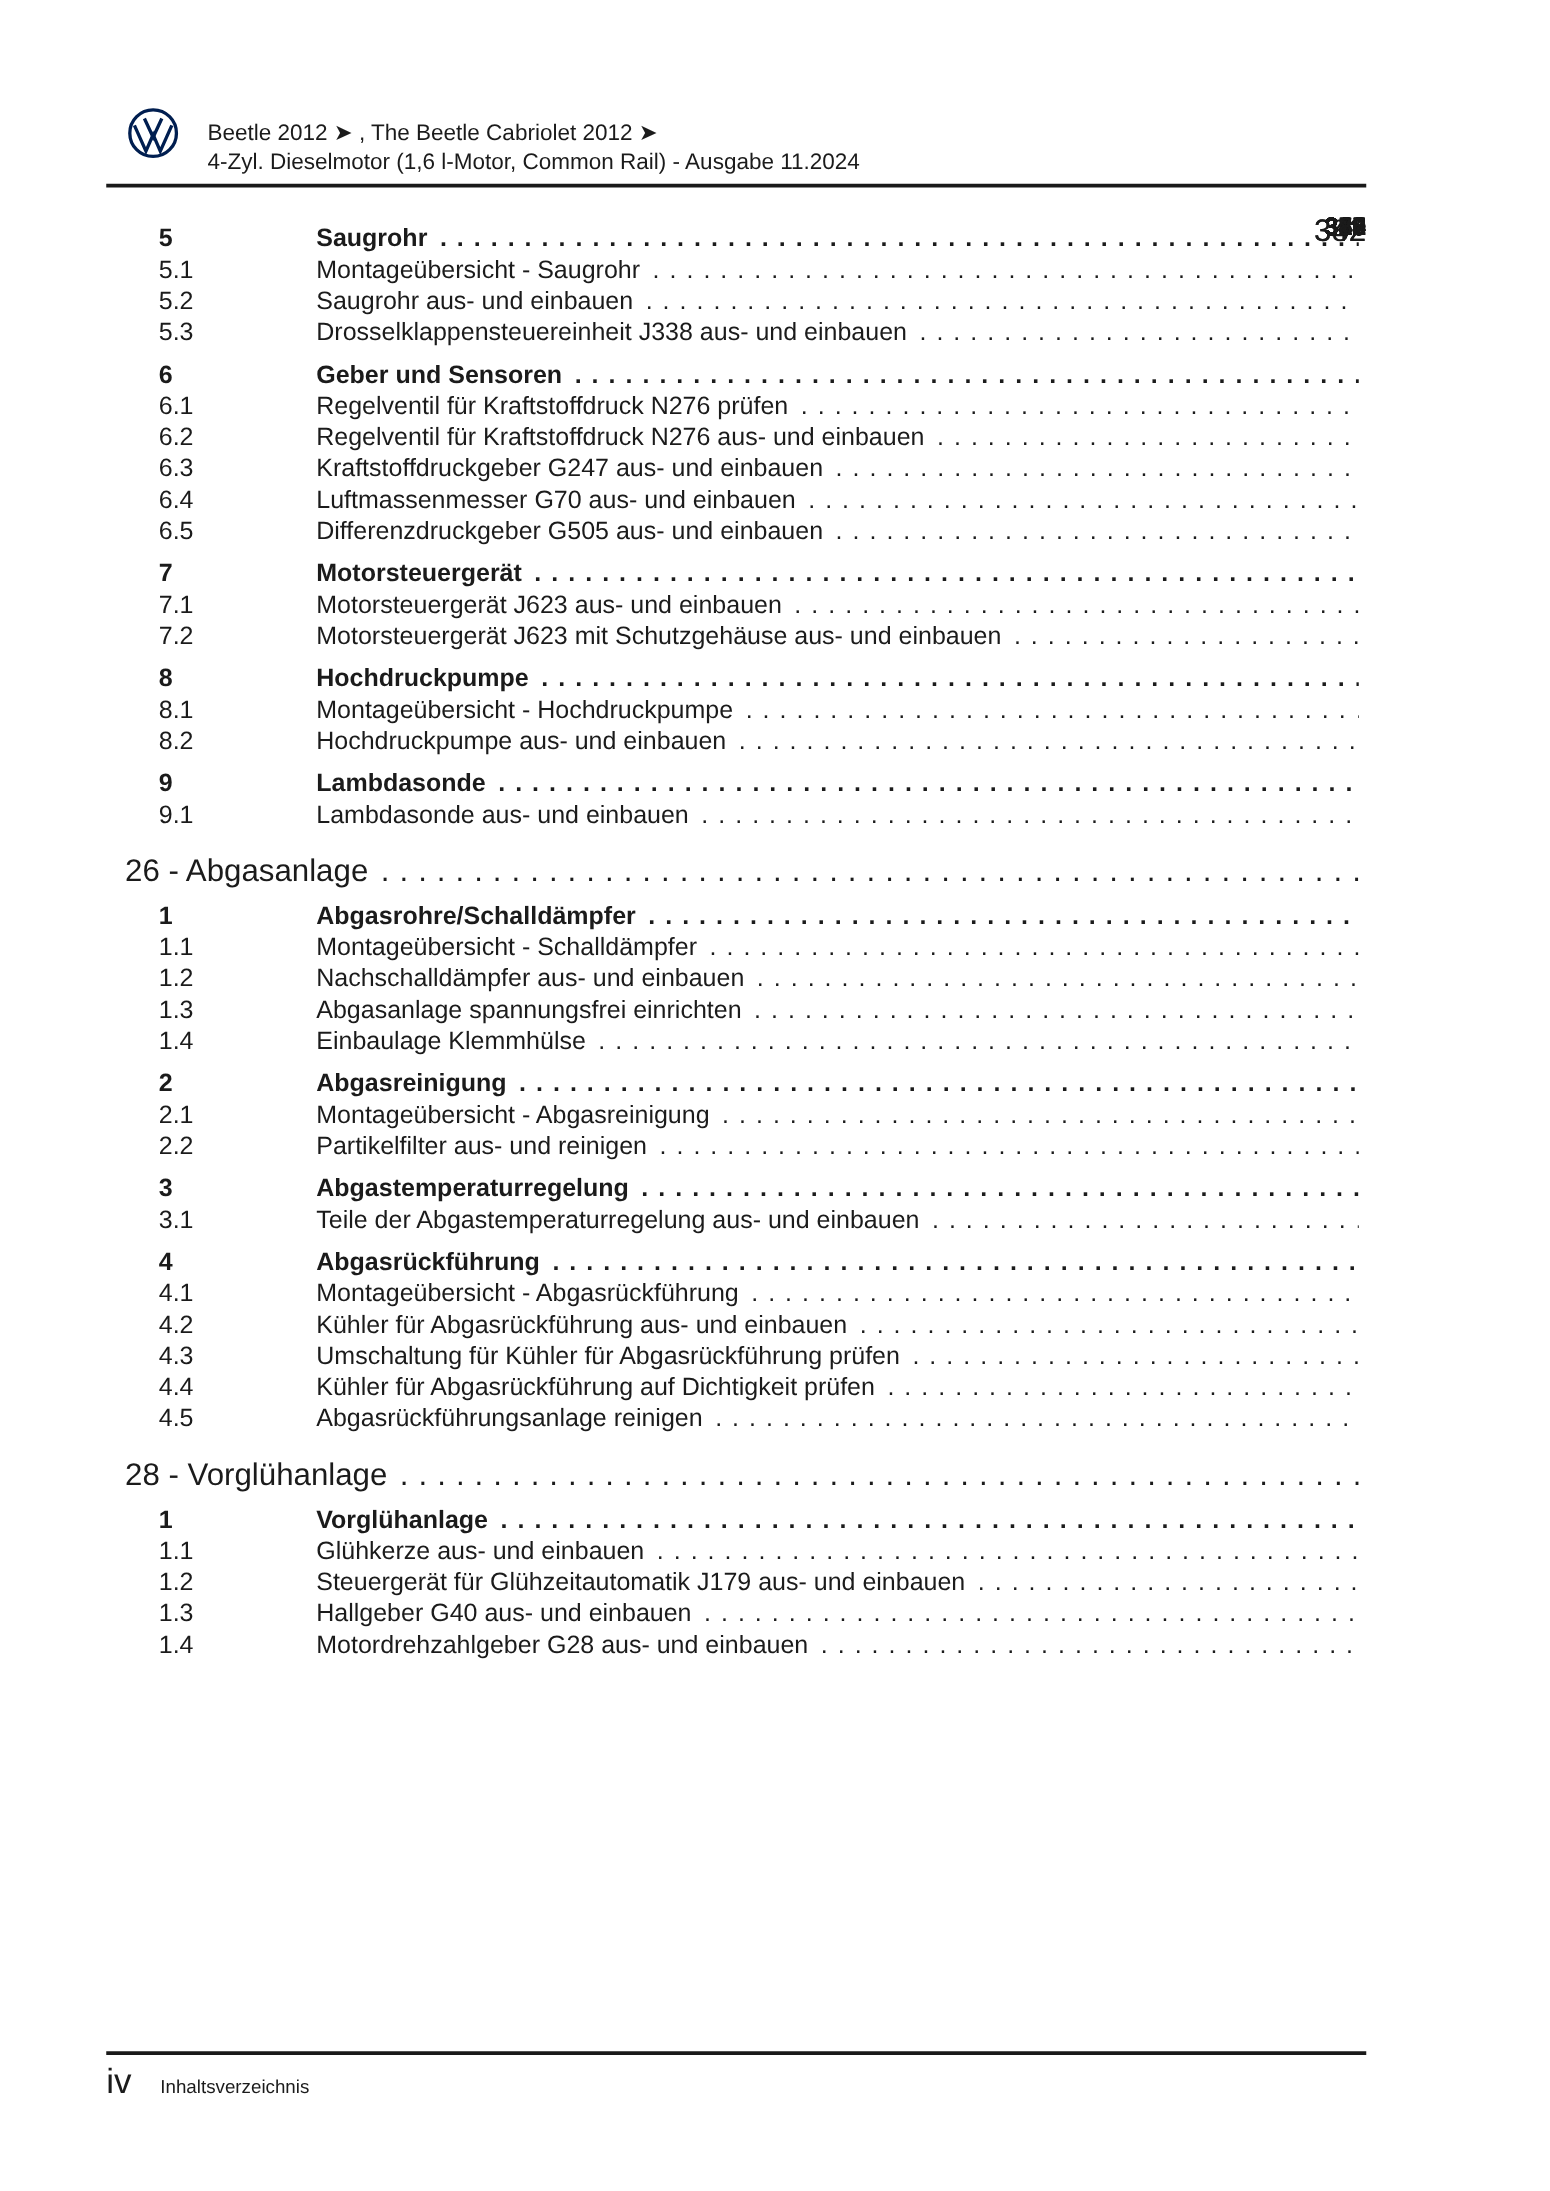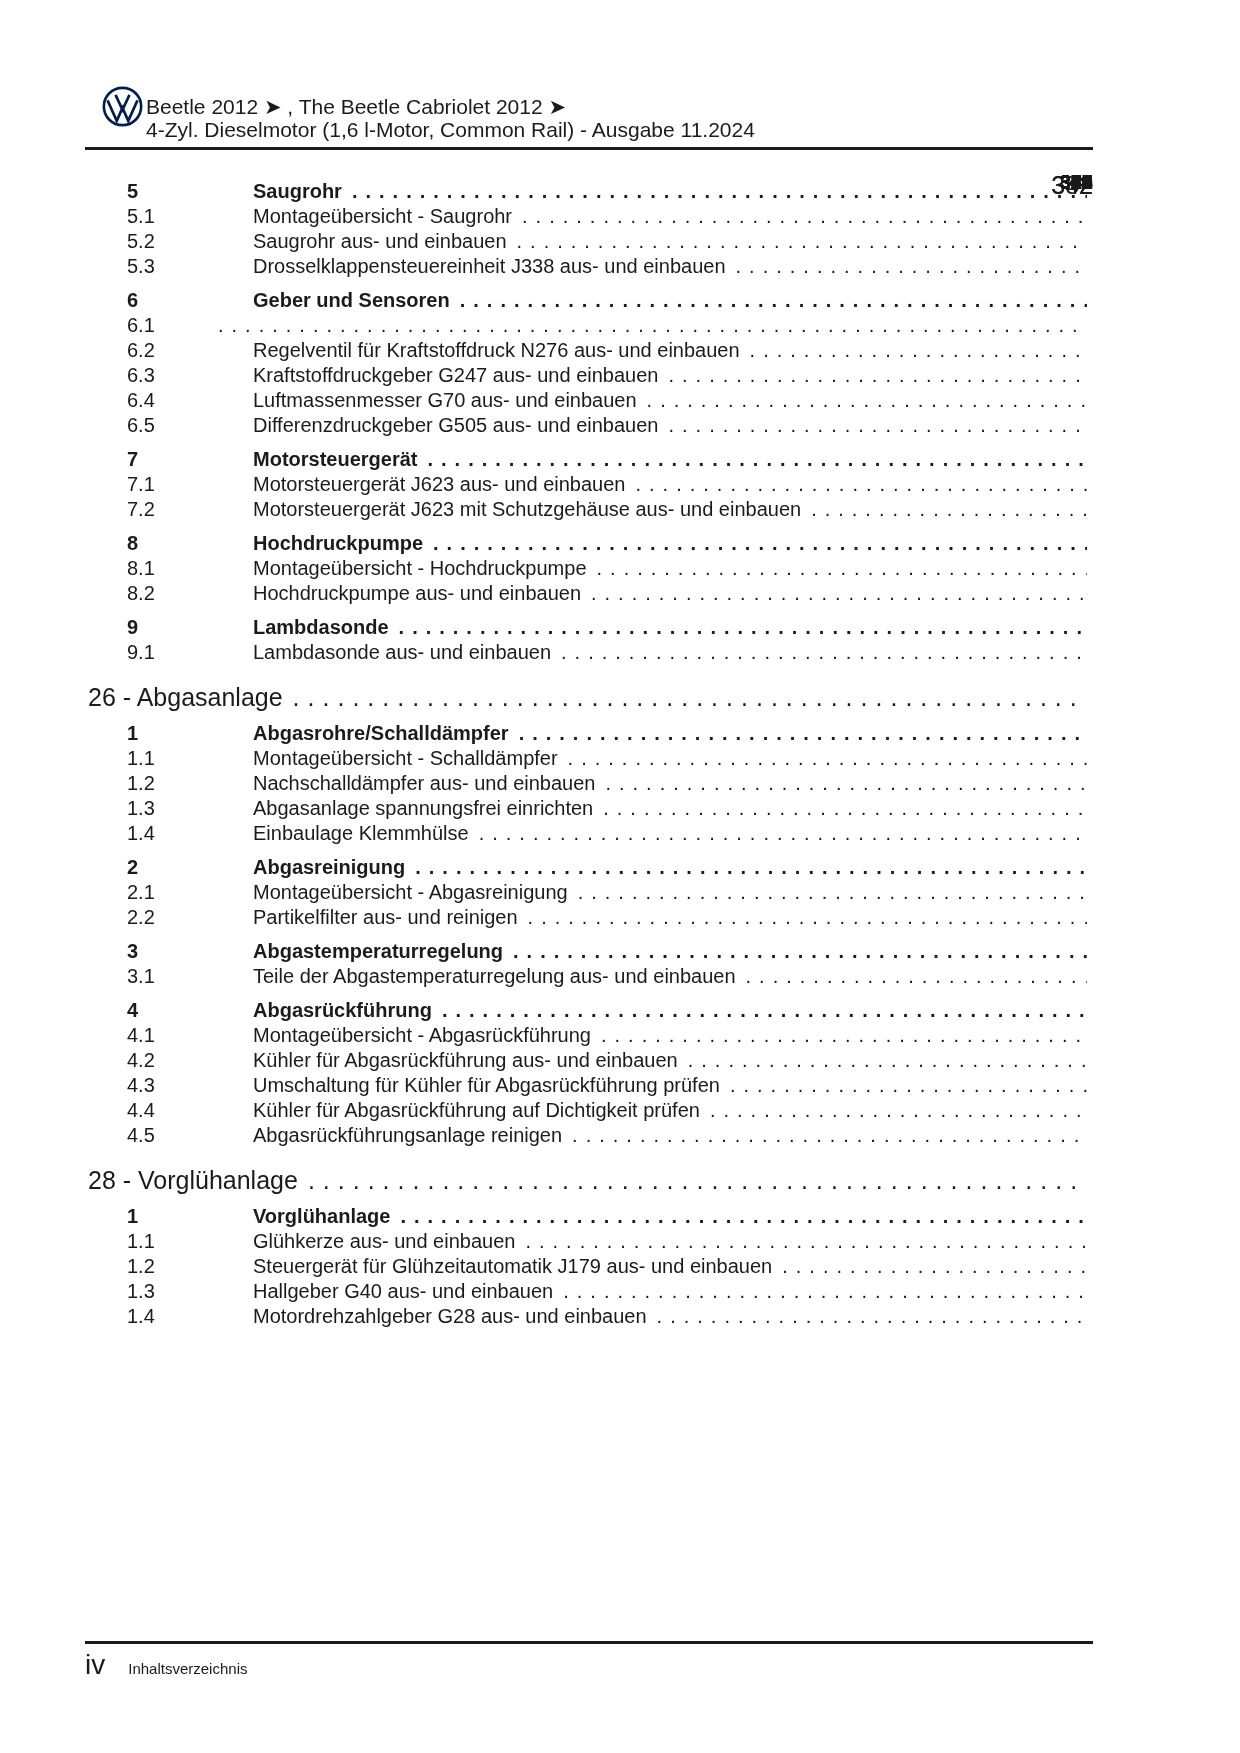--- a/index.html
+++ b/index.html
@@ -13,38 +13,38 @@
     font-family:"Liberation Sans","DejaVu Sans",sans-serif;
     color:var(--text);
     position:relative;
     overflow:hidden;
   }
   .page{position:absolute;inset:0;}
 
   
   .hdr{position:absolute;left:102px;top:86px;display:flex;align-items:flex-start;}
   .vw-logo{width:41px;height:41px;flex:none;}
-  .hdr-text{margin-left:3px;margin-top:9px;font-size:21px;line-height:23px;white-space:nowrap;}
+  .hdr-text{margin-left:23px;margin-top:9px;font-size:18px;line-height:23px;white-space:nowrap;}
   .rule{position:absolute;left:85px;width:1008px;height:3px;background:#1a1a1a;}
   .header-rule{top:147px;}
 
   
   .toc{position:absolute;left:85px;top:170px;width:1008px;font-size:20px;line-height:25px;}
   .row{display:flex;align-items:baseline;}
   .row .num{flex:none;margin-left:42px;width:81px;}
   .row .title{flex:none;white-space:nowrap;margin-left:45px;}
   .row .leader{flex:1 1 auto;overflow:hidden;white-space:nowrap;margin:0 6px 0 10px;min-width:12px;}
   .row .leader::after{
     content:"..........................................................................................................................................................";
     letter-spacing:8px;
   }
   .row .page{flex:none;min-width:46px;text-align:right;}
   .row.section{font-weight:bold;margin-top:9px;}
   .row.chapter{font-size:25px;line-height:30px;margin-top:17px;margin-bottom:2px;}
-  .row.chapter .title{margin-left:3px;}
+  .row.chapter .title{margin-left:15px;}
   .row.chapter .page{min-width:56px;}
 
   
   .footer-rule{top:1641px;}
   .ftr{position:absolute;left:85px;top:1648px;display:flex;align-items:baseline;}
   .ftr .pageno{font-size:28px;line-height:34px;}
   .ftr .label{font-size:15px;margin-left:23px;}
 </style>
 </head>
 <body>
@@ -93,20 +93,21 @@
         <span class="page">317</span>
       </div>
       <div class="row section">
         <span class="num">6</span>
         <span class="title">Geber und Sensoren</span>
         <span class="leader"></span>
         <span class="page">319</span>
       </div>
       <div class="row sub">
         <span class="num">6.1</span>
+        <span class="title">Regelventil für Kraftstoffdruck N276 prüfen</span>
         <span class="leader"></span>
         <span class="page">319</span>
       </div>
       <div class="row sub">
         <span class="num">6.2</span>
         <span class="title">Regelventil für Kraftstoffdruck N276 aus- und einbauen</span>
         <span class="leader"></span>
         <span class="page">320</span>
       </div>
       <div class="row sub">

